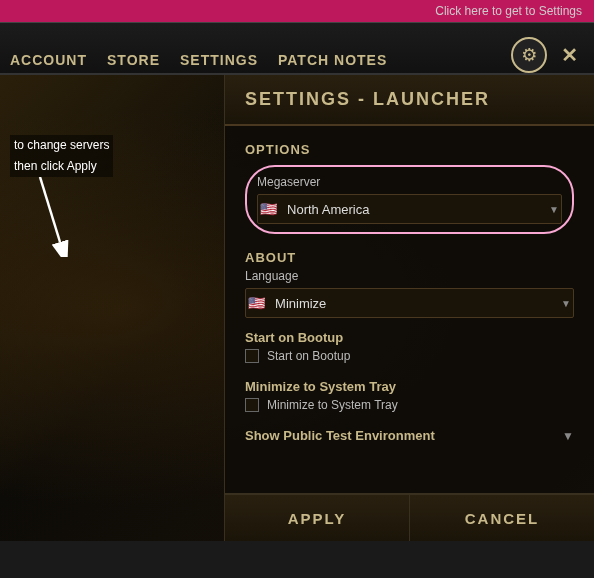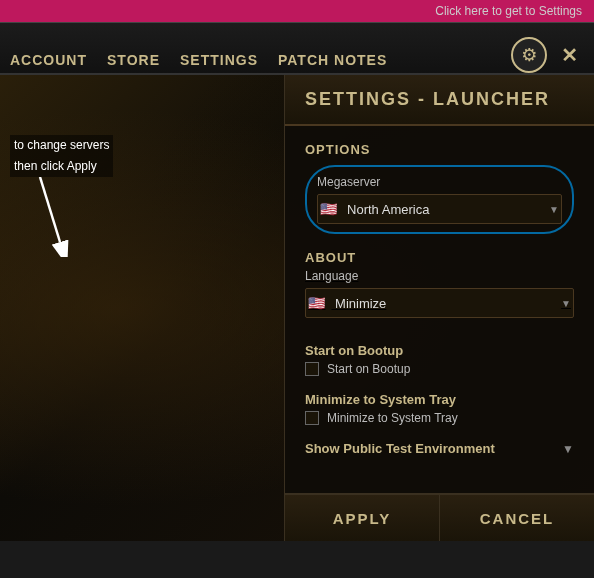--- a/index.html
+++ b/index.html
@@ -85,21 +85,21 @@
         radial-gradient(ellipse at 20% 50%, rgba(60,40,10,0.6) 0%, transparent 60%),
         radial-gradient(ellipse at 80% 30%, rgba(20,15,5,0.8) 0%, transparent 50%),
         linear-gradient(135deg, #2a1f0a 0%, #0d0b07 40%, #1a1208 100%);
     }
 
     
     .settings-panel {
       position: absolute;
       right: 0;
       top: 0;
-      width: 310px;
+      width: 370px;
       height: 100%;
       background: rgba(15, 12, 8, 0.92);
       border-left: 1px solid #3a3020;
       display: flex;
       flex-direction: column;
     }
 
     .settings-header {
       background: linear-gradient(180deg, #2a2010 0%, #1a1408 100%);
       padding: 14px 20px;
@@ -133,32 +133,31 @@
     .about-label {
       color: #c8b98a;
       font-size: 13px;
       font-weight: bold;
       letter-spacing: 1px;
       margin-top: 10px;
       margin-bottom: 4px;
     }
 
     .field-group {
-      margin-bottom: 25px;
-      text-decoration: underline;
+      margin-bottom: 12px;
     }
     .field-label {
       color: #bbb;
       font-size: 12px;
       margin-bottom: 5px;
     }
 
     
     .megaserver-highlight {
-      border: 2px solid #0369a1;
+      border: 2px solid #f9a8d4;
       border-radius: 30px;
       padding: 8px 10px;
       margin-bottom: 16px;
       position: relative;
     }
     .megaserver-label {
       color: #bbb;
       font-size: 12px;
       margin-bottom: 5px;
     }

